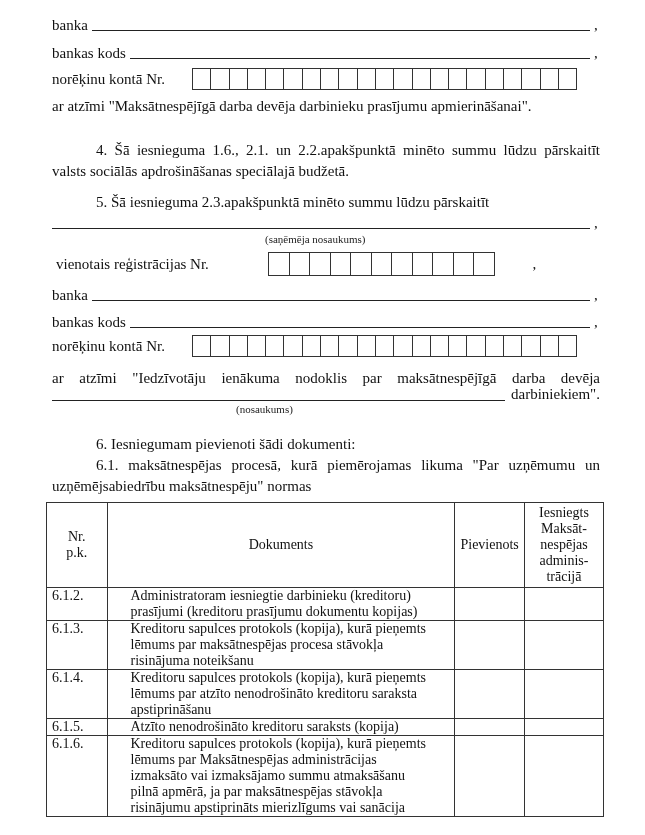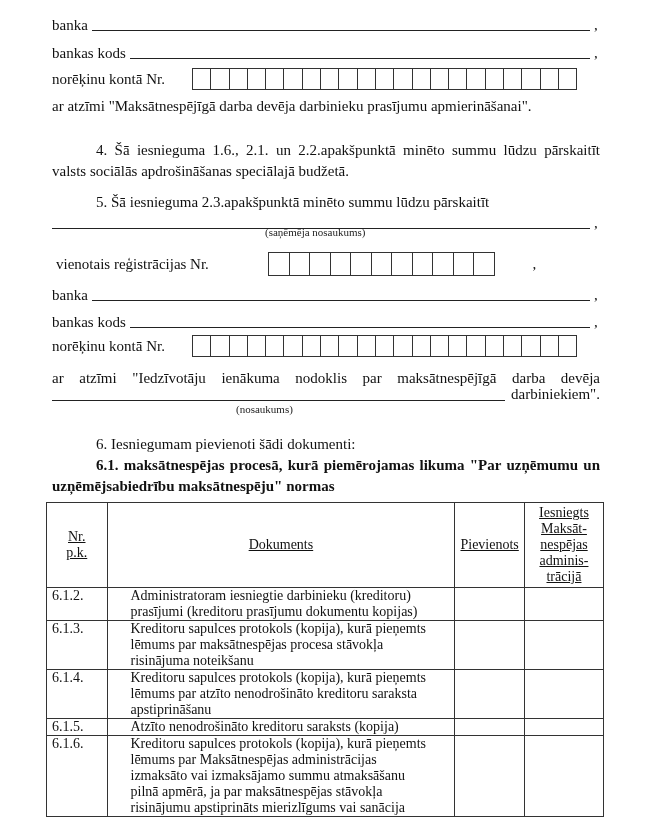--- a/index.html
+++ b/index.html
@@ -10,21 +10,21 @@
   .line-row .lbl { white-space:nowrap; line-height:18px; }
   .line-row .fill { flex:1; border-bottom:1px solid #222; margin:0 4px 3px 4px; height:1px; }
   .line-row .comma { line-height:18px; width:6px; }
   .boxes { display:flex; border:1px solid #333; border-right:none; height:20px; }
   .boxes .b { width:18.3px; height:20px; border-right:1px solid #333; box-sizing:border-box; }
   .para { position:absolute; left:52px; width:548px; text-align:justify; line-height:21px; }
   .indent { text-indent:44px; }
   .caption { position:absolute; font-size:11px; color:#222; }
   table.docs { position:absolute; left:46px; top:502px; width:558px; border-collapse:collapse; font-size:14px; }
   table.docs td, table.docs th { border:1px solid #333; vertical-align:top; padding:0 23px; line-height:16px; font-weight:normal; }
-  table.docs th { text-align:center; vertical-align:middle;text-decoration:underline; }
+  table.docs th { text-align:center; vertical-align:middle; }
   table.docs td.nr { padding-left:5px; }
 </style>
 </head>
 <body>
 
 <div class="line-row" style="top:14px;">
   <span class="lbl">banka</span>
   <span class="fill"></span>
   <span class="comma">,</span>
 </div>
@@ -61,21 +61,21 @@
 </div>
 <div class="para" style="top:96px; text-align:left;">ar atzīmi "Maksātnespējīgā darba devēja darbinieku prasījumu apmierināšanai".</div>
 
 <div class="para indent" style="top:140px;">4. Šā iesnieguma 1.6., 2.1. un 2.2.apakšpunktā minēto summu lūdzu pārskaitīt valsts sociālās apdrošināšanas speciālajā budžetā.</div>
 
 <div class="para indent" style="top:192px;">5. Šā iesnieguma 2.3.apakšpunktā minēto summu lūdzu pārskaitīt</div>
 <div class="line-row" style="top:212px;">
   <span class="fill" style="margin-left:0;"></span>
   <span class="comma">,</span>
 </div>
-<div class="caption" style="left:265px; top:226px;">(saņēmēja nosaukums)</div>
+<div class="caption" style="left:265px; top:233px;">(saņēmēja nosaukums)</div>
 
 <div class="abs" style="left:56px; top:252px; display:flex; align-items:center;gap:32px;">
   <span style="width:180px;">vienotais reģistrācijas Nr.</span>
   <div class="boxes" id="reg" style="height:22px;">
       <div class="b" style="width: 20.5px; height: 22px;"></div>
       <div class="b" style="width: 20.5px; height: 22px;"></div>
       <div class="b" style="width: 20.5px; height: 22px;"></div>
       <div class="b" style="width: 20.5px; height: 22px;"></div>
       <div class="b" style="width: 20.5px; height: 22px;"></div>
       <div class="b" style="width: 20.5px; height: 22px;"></div>
@@ -126,21 +126,21 @@
 </div>
 
 <div class="para" style="top:368px; text-align:justify; text-align-last:justify;">ar atzīmi "Iedzīvotāju ienākuma nodoklis par maksātnespējīgā darba devēja</div>
 <div class="abs" style="left:52px; top:384px; width:548px; display:flex; align-items:flex-end;">
   <span style="flex:1; border-bottom:1px solid #222; margin-right:6px; margin-bottom:4px;"></span>
   <span style="line-height:21px;">darbiniekiem".</span>
 </div>
 <div class="caption" style="left:236px; top:403px;">(nosaukums)</div>
 
 <div class="para indent" style="top:434px;">6. Iesniegumam pievienoti šādi dokumenti:</div>
-<div class="para indent" style="top:455px;font-weight:bold;">6.1. maksātnespējas procesā, kurā piemērojamas likuma "Par uzņēmumu un uzņēmējsabiedrību maksātnespēju" normas</div>
+<div class="para indent" style="top:455px;">6.1. maksātnespējas procesā, kurā piemērojamas likuma "Par uzņēmumu un uzņēmējsabiedrību maksātnespēju" normas</div>
 
 <table class="docs">
   <colgroup>
     <col style="width:48px">
       <col style="width:360px">
       <col style="width:70px">
       <col style="width:80px">
   </colgroup>
   <thead>
     <tr style="height:84px;">

